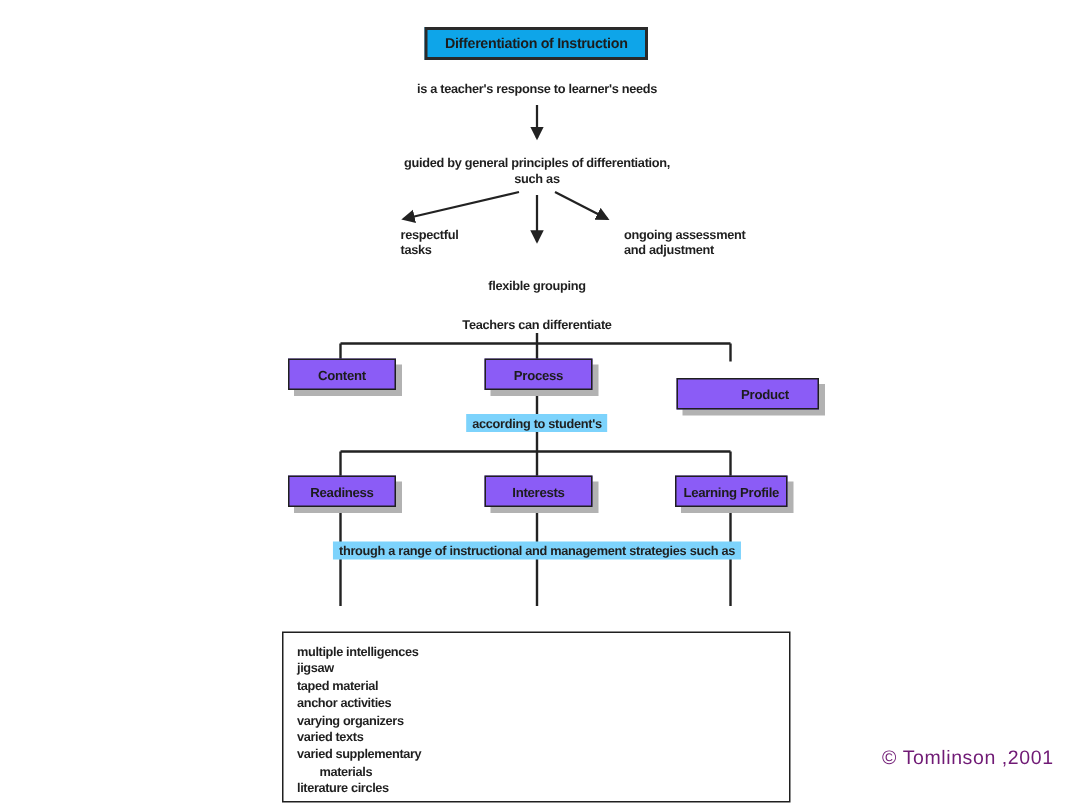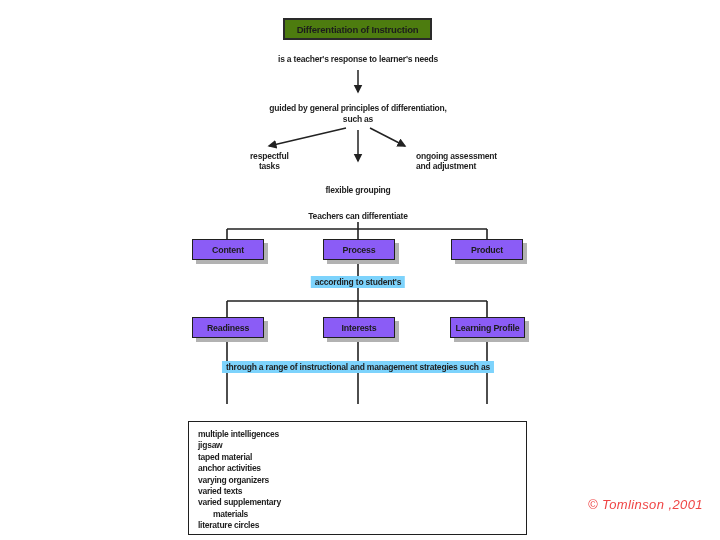--- a/index.html
+++ b/index.html
@@ -9,21 +9,21 @@
   }
   svg.overlay{position:absolute;left:0;top:0;z-index:1;}
   .t{
     position:absolute;font-size:8.5px;font-weight:bold;letter-spacing:-0.2px;
     line-height:10px;white-space:pre-line;z-index:2;color:#1f1f1f;
   }
   .ctr{transform:translateX(-50%);text-align:center;}
   .wbg{background:#7dd3fc;padding:1px 4px;z-index:3;}
   .title-box{
     position:absolute;left:283px;top:18px;width:145px;height:18px;
-    border:2px solid #2a2a2a;background:#4d7c0f;display:flex;align-items:center;justify-content:center;
+    border:2px solid #2a2a2a;background:#0ea5e9;display:flex;align-items:center;justify-content:center;
     font-size:9.5px;font-weight:bold;letter-spacing:-0.2px;z-index:2;
   }
   .nbox{
     position:absolute;width:70px;height:19px;border:1.6px solid #1f1f1f;background:#8b5cf6;
     display:flex;align-items:center;justify-content:center;
     font-size:8.8px;font-weight:bold;letter-spacing:-0.2px;
     box-shadow:4px 4px 0 #b2b2b2;z-index:2;
   }
   .bigbox{
     position:absolute;left:188px;top:403px;width:337px;height:112px;
@@ -31,22 +31,22 @@
   }
   .col{box-sizing:border-box;padding:7px 3px 0 9px;}
   .col-1{width:111px;}
   .col-2{width:113px;border-left:1.5px solid #1f1f1f;border-right:1.5px solid #1f1f1f;}
   .col-3{flex:1;}
   .li{
     font-size:8.5px;font-weight:bold;line-height:11.4px;letter-spacing:-0.25px;
     padding-left:15px;text-indent:-15px;color:#1f1f1f;
   }
   .attr{
-    position:absolute;left:588px;top:497px;font-style:italic;font-size:13px;
-    color:#ef4444;letter-spacing:0.4px;z-index:2;white-space:nowrap;
+    position:absolute;left:588px;top:497px;font-size:13px;
+    color:#701a75;letter-spacing:0.4px;z-index:2;white-space:nowrap;
   }
 </style>
 </head>
 <body>
 
 <div class="stage">
 
   <svg class="overlay" width="720" height="540" viewBox="0 0 720 540">
     <defs>
       <marker id="ah" markerWidth="9" markerHeight="9" refX="5" refY="3" orient="auto">
@@ -69,37 +69,37 @@
 
   <div class="title-box">
     <span>Differentiation of Instruction</span>
   </div>
 
   <div class="t ctr" style="left:358px;top:54px;">is a teacher's response to learner's needs</div>
 
   <div class="t ctr" style="left:358px;top:103px;line-height:11px;">guided by general principles of differentiation,
 such as</div>
 
-  <div class="t" style="left:250px;top:151px;text-align:center;">respectful
+  <div class="t" style="left:267px;top:151px;">respectful
 tasks</div>
 
   <div class="t" style="left:416px;top:151px;">ongoing assessment
 and adjustment</div>
 
   <div class="t ctr" style="left:358px;top:185px;">flexible grouping</div>
 
   <div class="t ctr" style="left:358px;top:211px;">Teachers can differentiate</div>
 
   <div class="nbox" style="left:192px;top:239px;">
     <span>Content</span>
   </div>
   <div class="nbox" style="left:323px;top:239px;">
     <span>Process</span>
   </div>
-  <div class="nbox" style="left:451px;top:239px;">
+  <div class="nbox" style="left:451px;top:252px;padding-left:23px;">
     <span>Product</span>
   </div>
 
   <div class="t ctr wbg" style="left:358px;top:276px;">according to student's</div>
 
   <div class="nbox" style="left:192px;top:317px;">
     <span>Readiness</span>
   </div>
   <div class="nbox" style="left:323px;top:317px;">
     <span>Interests</span>

